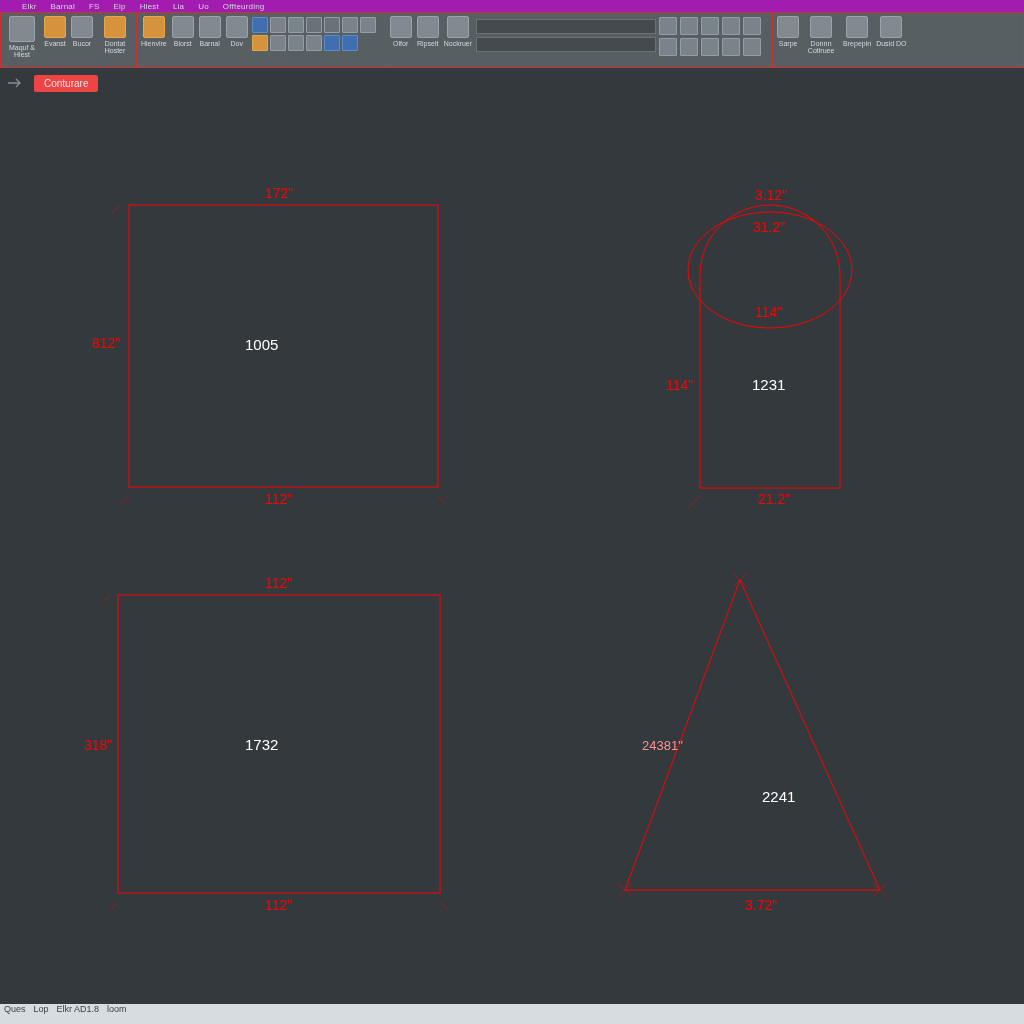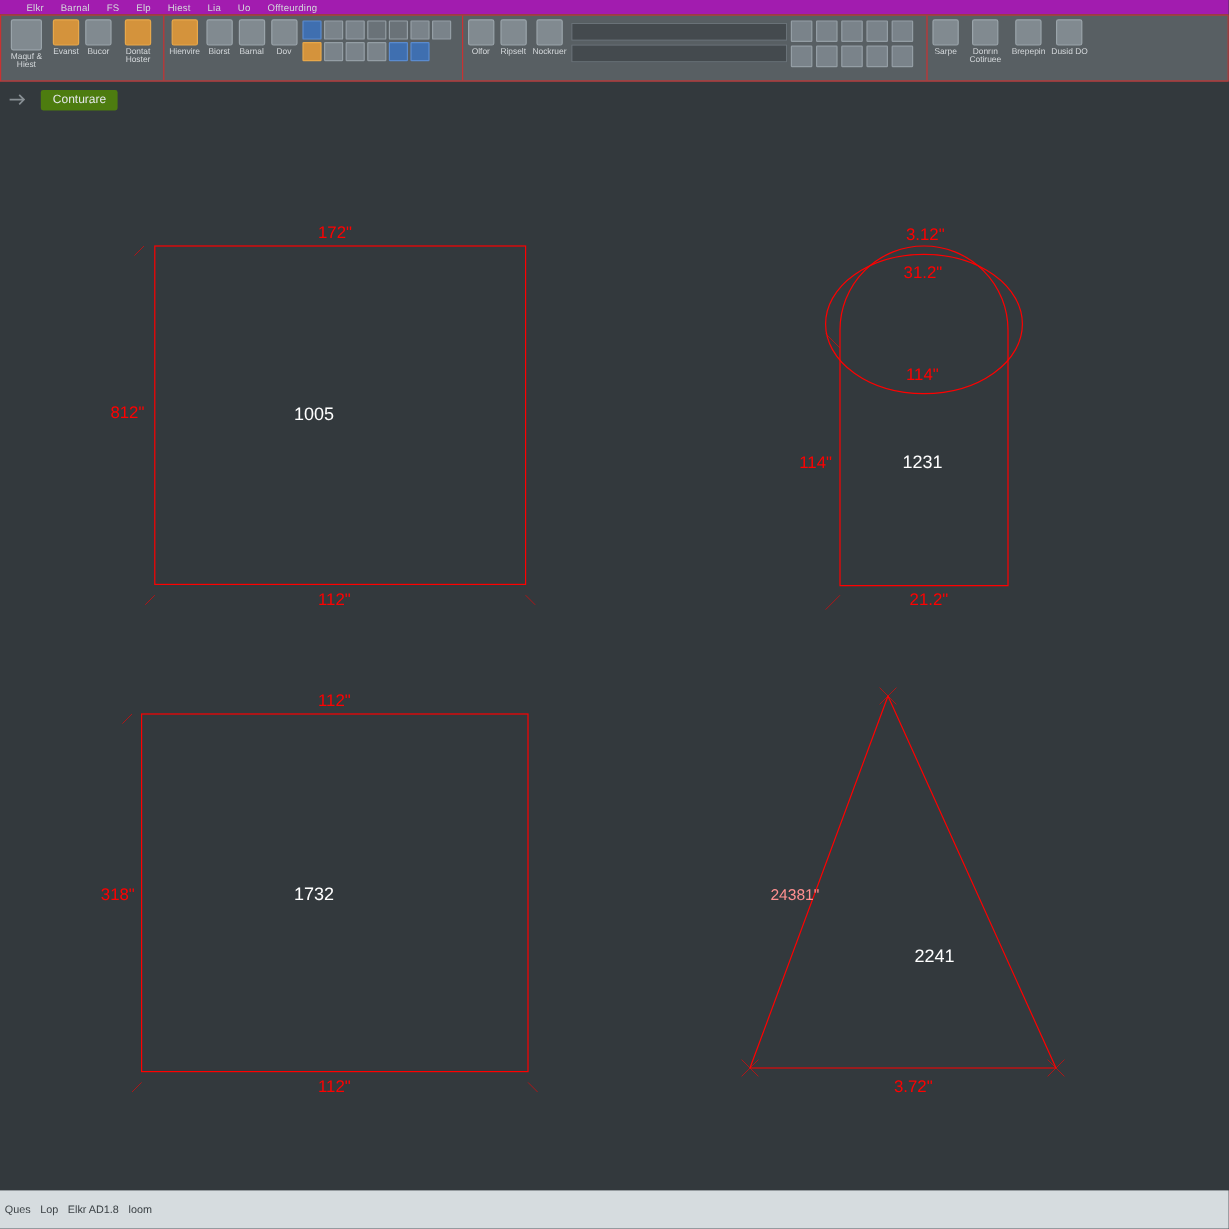--- a/index.html
+++ b/index.html
@@ -23,34 +23,34 @@
   .riconrow .sm.bl { background:#3f6fb0; border-color:#5a8bcf; }
   .riconrow .sm.ld { background:#6a7278; }
   .inputstrip { display:flex; flex-direction:column; gap:3px; padding-top:4px; }
   .inputstrip .inp { width:180px; height:15px; background:#444a4e; border:1px solid #6a7278; }
   .toolgrid { display:flex; flex-wrap:wrap; width:110px; gap:3px; padding-top:2px; }
   .toolgrid .tg { width:18px; height:18px; background:#7a838a; border:1px solid #949ea5; border-radius:1px; }
 
   
   .tabrow { height:30px; display:flex; align-items:center; padding-left:6px; gap:8px; }
   .navicon { width:20px; height:20px; color:#888f94; display:flex; align-items:center; }
-  .tab { background:#4d7c0f; color:#e4e7ea; font-size:10px; padding:3px 10px; border-radius:2px; }
+  .tab { background:#ef4444; color:#e4e7ea; font-size:10px; padding:3px 10px; border-radius:2px; }
 
   
   .canvas { position:absolute; left:0; top:100px; right:0; bottom:18px; }
   svg.draw { width:100%; height:100%; }
   .shape { fill:none; stroke:#ff0000; stroke-width:1; }
   .dimtxt { fill:#ff0000; font-size:14px; font-family:Arial; }
   .dimtxt2 { fill:#ff9090; font-size:13px; font-family:Arial; }
   .idtxt  { fill:#ffffff; font-size:15px; font-family:Arial; }
   .arrow { fill:#ff0000; stroke:#ff0000; }
   .extline { stroke:#ff0000; stroke-width:0.5; }
 
   
-  .status { position:absolute; left:0; right:0; bottom:0; height:32px; background:#d6dcdf; display:flex; align-items:center; padding-left:4px; gap:8px; }
+  .status { position:absolute; left:0; right:0; bottom:0; height:20px; background:#d6dcdf; display:flex; align-items:flex-start; padding-left:4px; gap:8px; }
   .status span { color:#3a4044; font-size:9px; }
 </style>
 </head>
 <body>
 
 <div class="menubar">
   <span>Elkr</span>
   <span>Barnal</span>
   <span>FS</span>
   <span>Elp</span>

